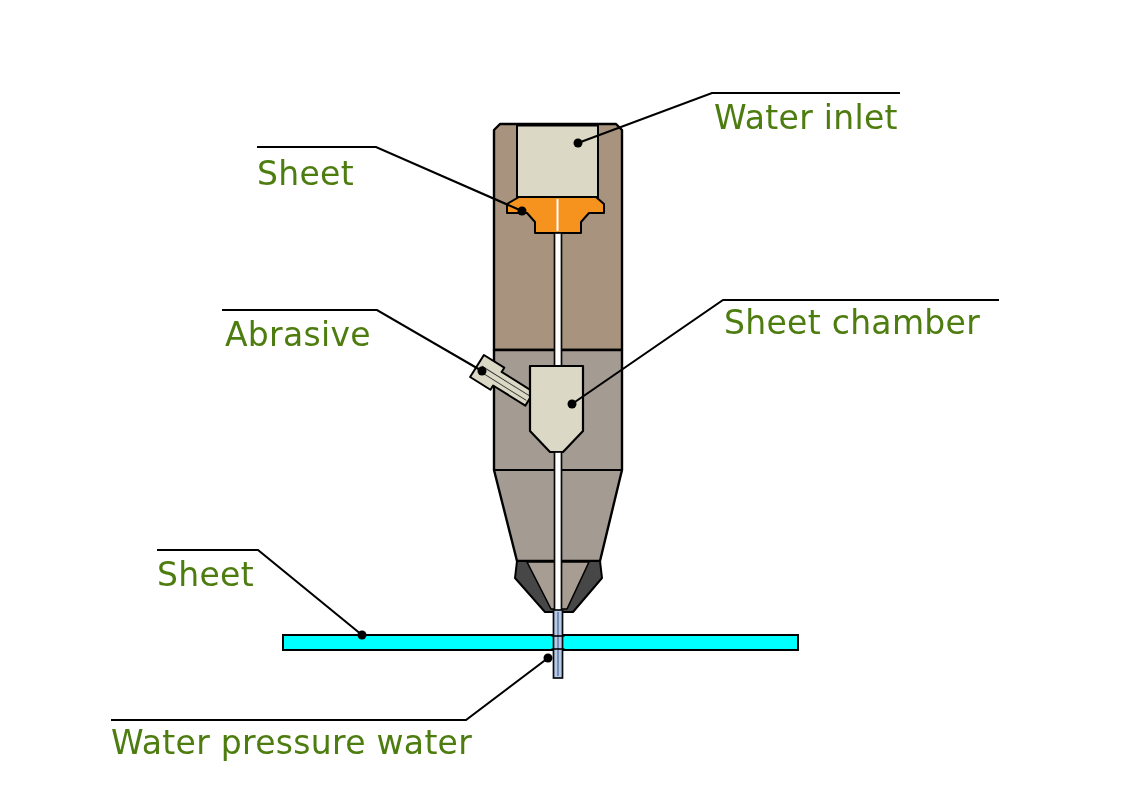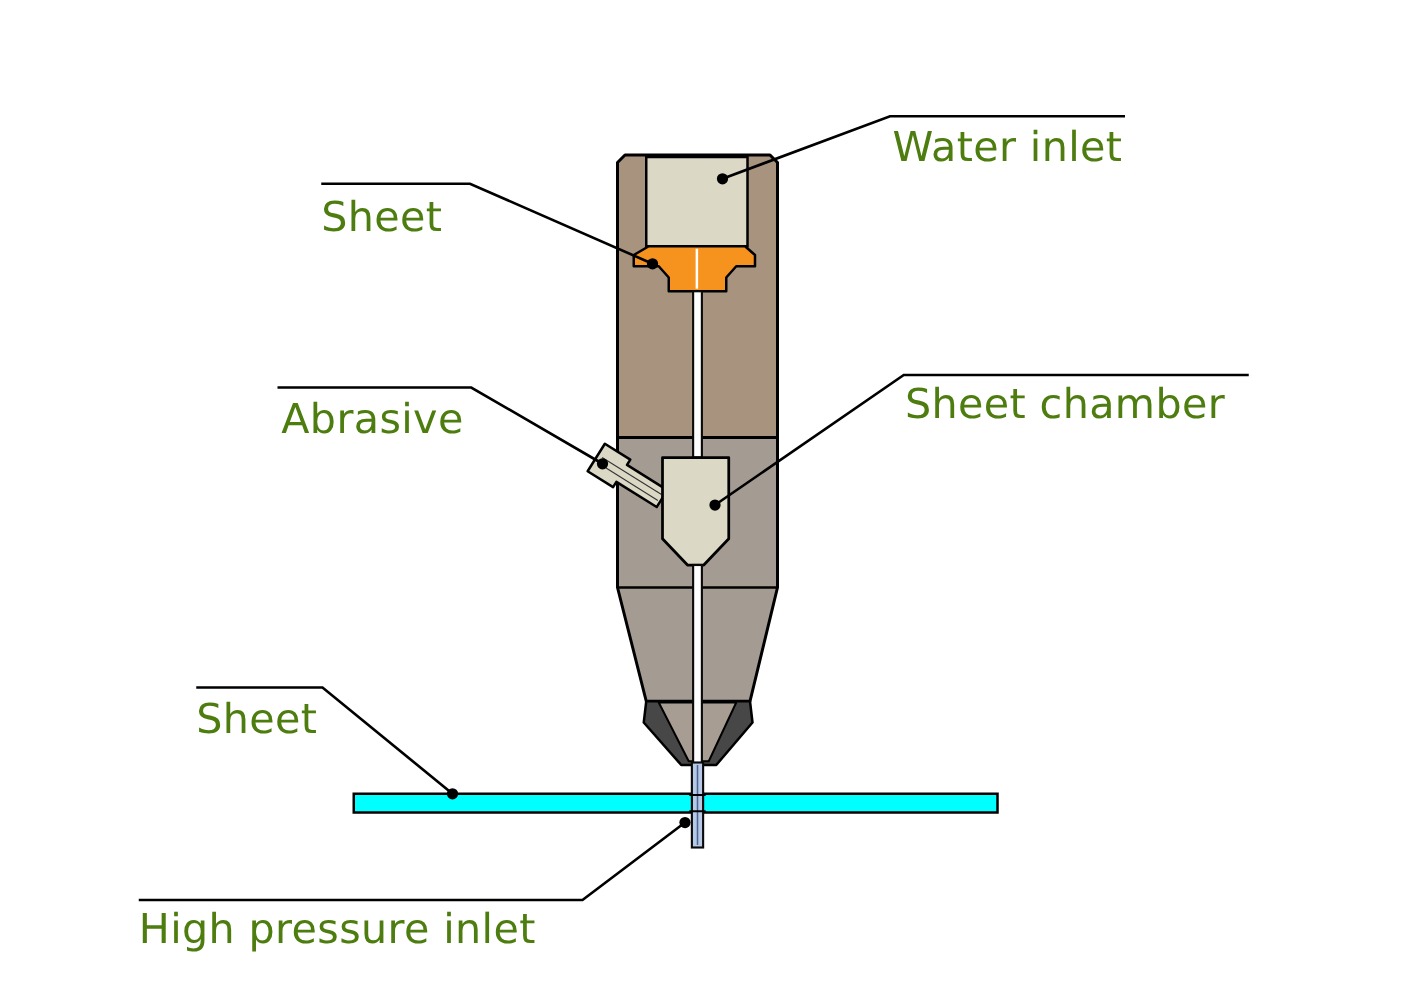--- a/index.html
+++ b/index.html
@@ -82,15 +82,15 @@
   <div class="lbl" style="left:714px;top:52px;">Water inlet</div>
 
   <div class="lbl" style="left:257px;top:108px;">Sheet</div>
 
   <div class="lbl" style="left:225px;top:269px;">Abrasive</div>
 
   <div class="lbl" style="left:724px;top:257px;">Sheet chamber</div>
 
   <div class="lbl" style="left:157px;top:509px;">Sheet</div>
 
-  <div class="lbl" style="left:111px;top:677px;">High pressure inlet</div>
+  <div class="lbl" style="left:111px;top:677px;">Water pressure water</div>
 
 </div>
 
 </body></html>

